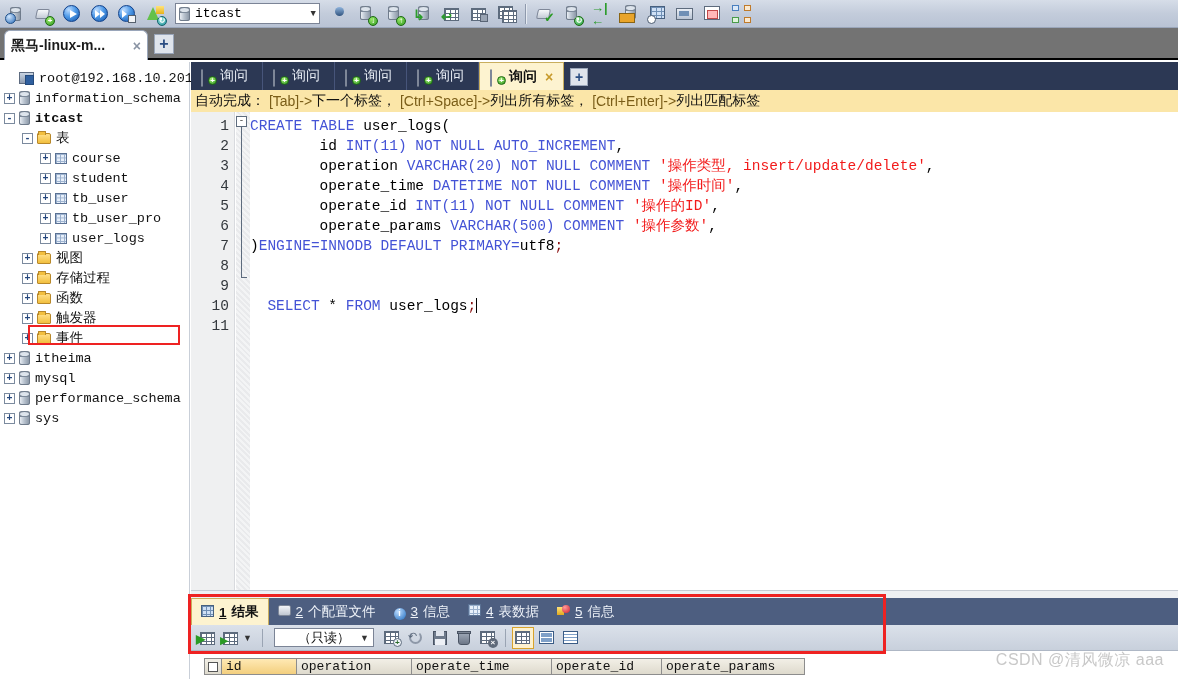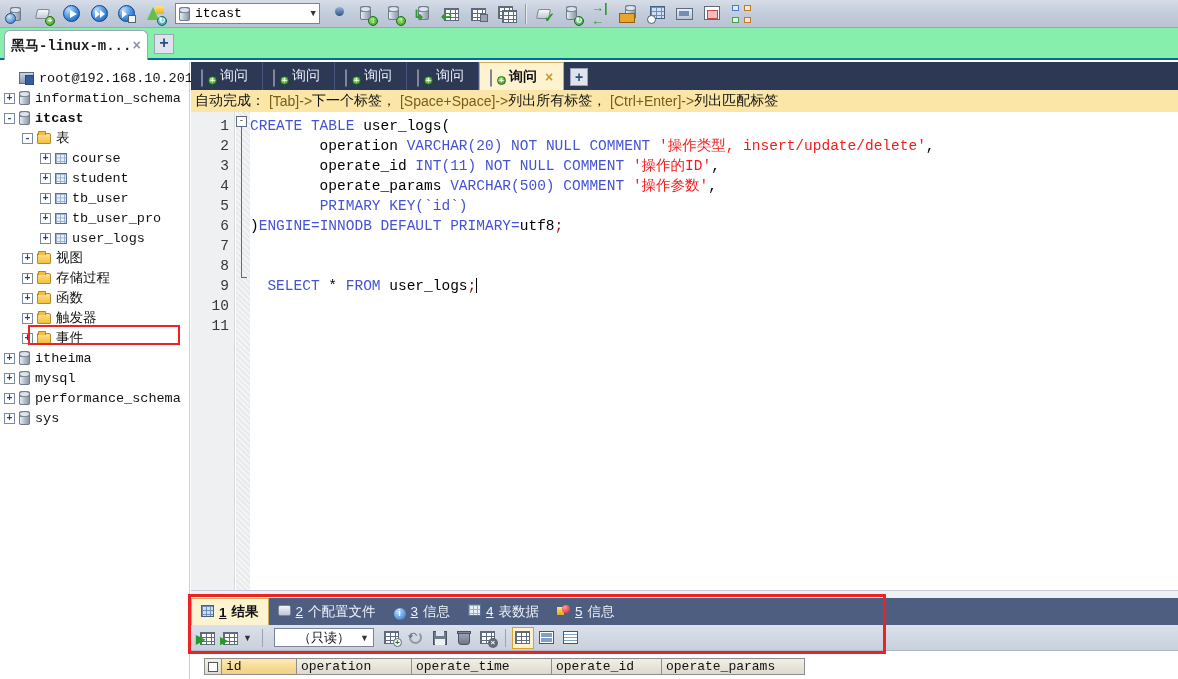--- a/index.html
+++ b/index.html
@@ -65,21 +65,21 @@
   .ball .tri3{position:absolute;left:8px;top:4px;width:0;height:0;border-left:5px solid #fff;border-top:4px solid transparent;border-bottom:4px solid transparent;}
   .ball .sq{position:absolute;right:-2px;bottom:-2px;width:8px;height:8px;background:#f2f4f7;border:1px solid #55606e;}
   .person{width:9px;height:9px;border-radius:50%;background:linear-gradient(#8fb4dd,#31537e);display:block;margin:0 auto;}
   .person-b{width:15px;height:7px;border-radius:7px 7px 2px 2px;background:linear-gradient(#6d93c4,#27456d);margin-top:1px;}
   .cone{width:0;height:0;border-left:6px solid transparent;border-right:6px solid transparent;border-bottom:13px solid #63c14a;}
   .dot-y{width:8px;height:8px;background:linear-gradient(#ffe37a,#e8b21b);}
   .truck{width:16px;height:10px;background:#e9a42a;border:1px solid #8a6413;}
   .green-arrows{color:#2c9c2c;font-size:13px;font-weight:bold;line-height:1;}
 
   
-  .wintabs{position:absolute;left:0;top:28px;width:1178px;height:32px;background:#86efac;border-bottom:2px solid #0369a1;font-family:Liberation Mono, monospace;}
+  .wintabs{position:absolute;left:0;top:28px;width:1178px;height:32px;background:#737373;border-bottom:2px solid #000000;}
   .wintab{position:absolute;left:4px;top:2px;width:144px;height:30px;background:#ffffff;
     border:1px solid #9aa6ba;border-bottom:none;border-radius:6px 6px 0 0;
     display:flex;align-items:center;padding:0 6px;}
   .wintab .label{font-size:14px;font-weight:bold;color:#1b1b1b;white-space:nowrap;overflow:hidden;}
   .wintab .x{margin-left:auto;color:#8a94a4;font-size:14px;font-weight:bold;}
   .newtab{position:absolute;left:154px;top:6px;width:20px;height:20px;background:#dfe4ec;border:1px solid #9aa6ba;
     display:flex;align-items:center;justify-content:center;color:#2a4d82;font-size:16px;font-weight:bold;line-height:1;}
 
   
   .left{position:absolute;left:0;top:62px;width:190px;height:617px;background:#ffffff;border-right:1px solid #c9cfd8;}
@@ -451,21 +451,21 @@
       <div class="newqtab">+</div>
     </div>
 
     <div class="hintbar">
       <span>自动完成：</span>
       <span>&nbsp;</span>
       <span class="k">[Tab]</span>
       <span class="k">-&gt;</span>
       <span>下一个标签，</span>
       <span>&nbsp;</span>
-      <span class="k">[Space+Space]</span>
+      <span class="k">[Ctrl+Space]</span>
       <span class="k">-&gt;</span>
       <span>列出所有标签，</span>
       <span>&nbsp;</span>
       <span class="k">[Ctrl+Enter]</span>
       <span class="k">-&gt;</span>
       <span>列出匹配标签</span>
     </div>
 
     <div class="editor">
       <div class="gutter" id="gutter">
@@ -480,24 +480,25 @@
           <div>9</div>
           <div>10</div>
           <div>11</div>
         </div>
       <div class="foldcol"></div>
       <div class="fold-box">-</div>
       <div class="fold-line"></div>
       <div class="fold-end"></div>
       <div class="codearea" id="codearea">
           <div class="cl"><span class="kw">CREATE TABLE </span><span class="punc">user_logs(</span></div>
+          <div class="cl"><span class="punc">        id </span><span class="kw">INT</span><span class="kw">(11) </span><span class="kw">NOT NULL AUTO_INCREMENT</span><span class="punc">,</span></div>
           <div class="cl"><span class="punc">        operation </span><span class="kw">VARCHAR</span><span class="kw">(20) </span><span class="kw">NOT NULL COMMENT </span><span class="str">'操作类型, insert/update/delete'</span><span class="punc">,</span></div>
+          <div class="cl"><span class="punc">        operate_time </span><span class="kw">DATETIME NOT NULL COMMENT </span><span class="str">'操作时间'</span><span class="punc">,</span></div>
           <div class="cl"><span class="punc">        operate_id </span><span class="kw">INT</span><span class="kw">(11) </span><span class="kw">NOT NULL COMMENT </span><span class="str">'操作的ID'</span><span class="punc">,</span></div>
           <div class="cl"><span class="punc">        operate_params </span><span class="kw">VARCHAR</span><span class="kw">(500) </span><span class="kw">COMMENT </span><span class="str">'操作参数'</span><span class="punc">,</span></div>
-          <div class="cl"><span class="punc">        </span><span class="kw">PRIMARY KEY</span><span class="kw">(`id`)</span></div>
           <div class="cl"><span class="punc">)</span><span class="kw">ENGINE</span><span class="kw">=</span><span class="kw">INNODB DEFAULT PRIMARY</span><span class="kw">=</span><span class="punc">utf8</span><span class="sc">;</span></div>
           <div class="cl"></div>
           <div class="cl"></div>
           <div class="cl"><span class="punc">  </span><span class="kw">SELECT </span><span class="punc">* </span><span class="kw">FROM </span><span class="punc">user_logs</span><span class="sc">;</span><span class="caret"></span></div>
         </div>
     </div>
 
     <div class="hsplit"></div>
 
     <div class="rtabs" id="rtabs">
@@ -603,14 +604,15 @@
           <div class="gcell sel" style="width: 75px;">id</div>
           <div class="gcell" style="width: 115px;">operation</div>
           <div class="gcell" style="width: 140px;">operate_time</div>
           <div class="gcell" style="width: 110px;">operate_id</div>
           <div class="gcell" style="width: 143px;">operate_params</div>
         </div>
     </div>
   </div>
 
   <div class="hl-grid"></div>
+  <div class="watermark">CSDN @清风微凉 aaa</div>
 
 </div>
 
 </body></html>

